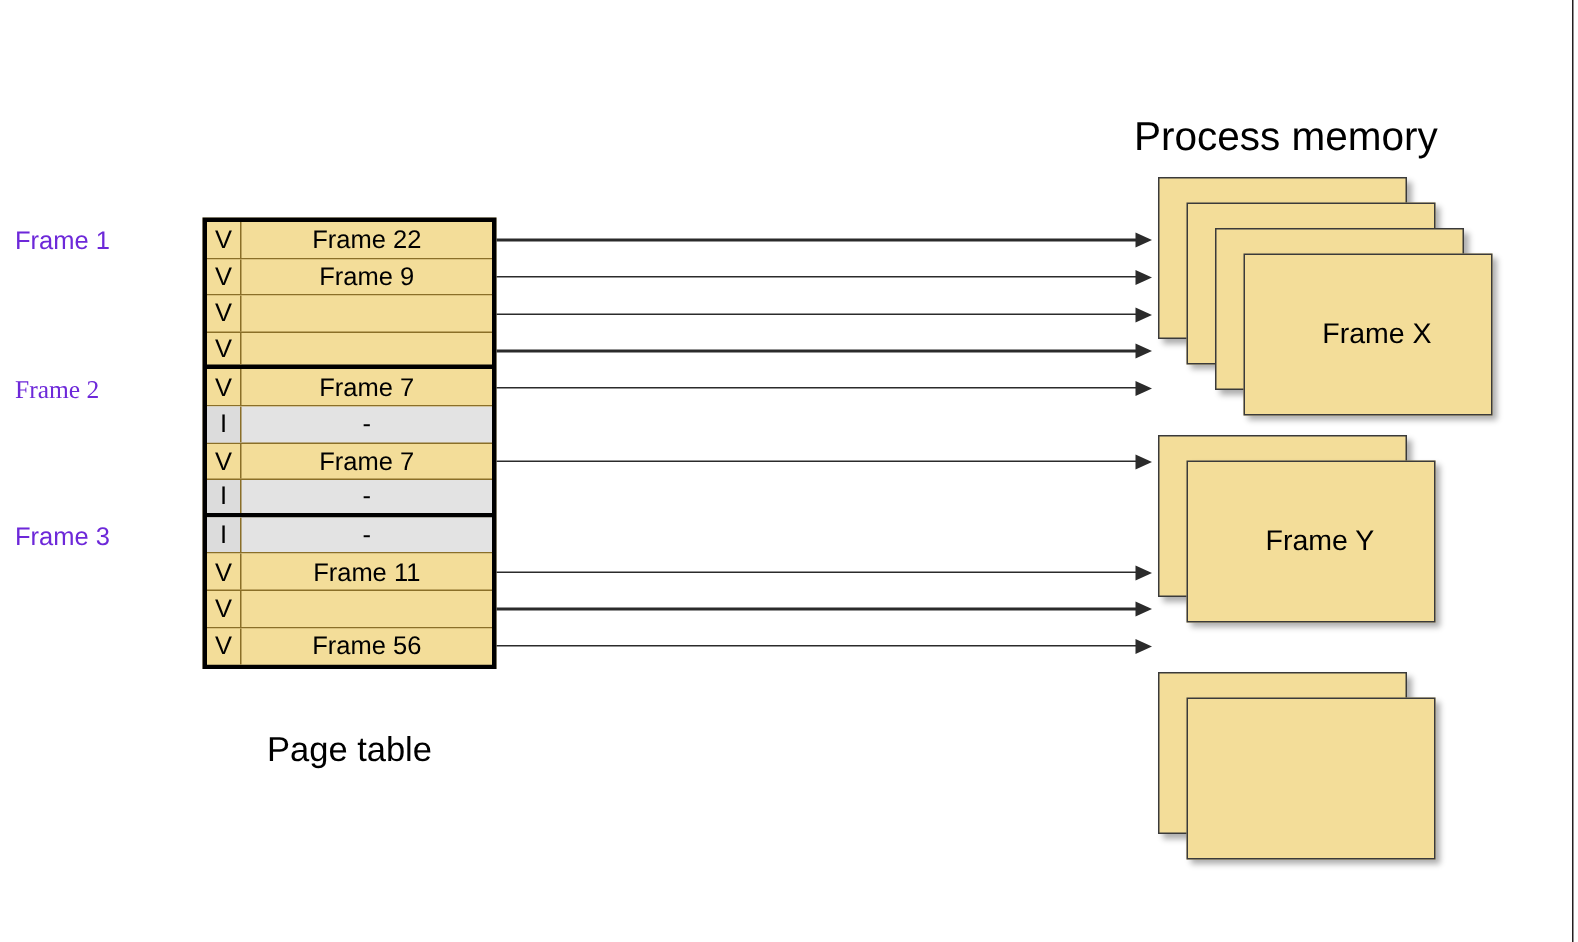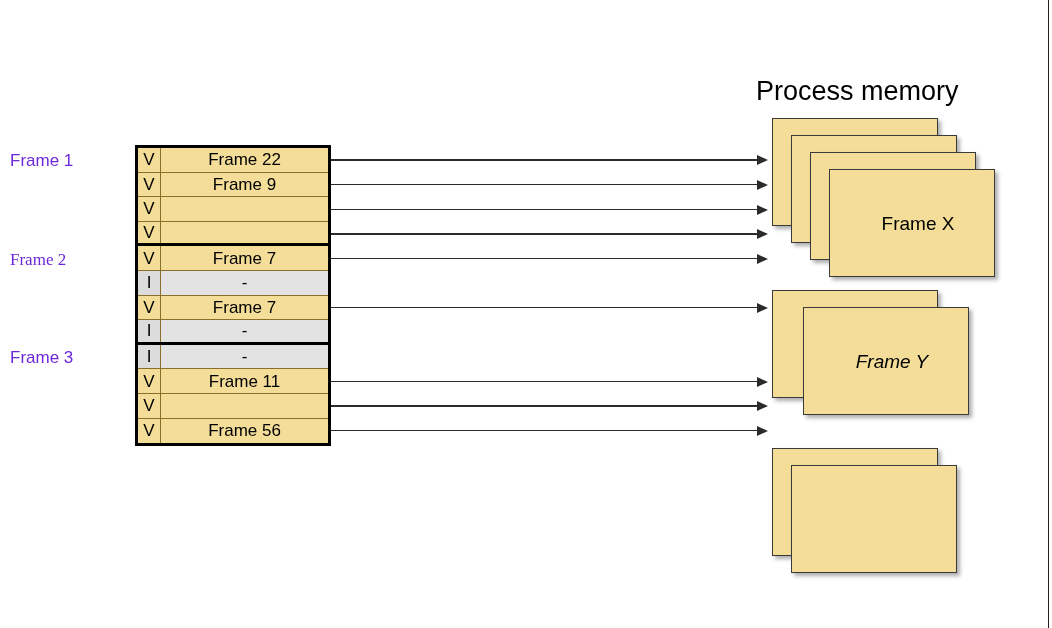--- a/index.html
+++ b/index.html
@@ -198,20 +198,21 @@
       </div>
       <div class="pt-row valid">
         <div class="pt-flag">V</div>
       </div>
       <div class="pt-row valid">
         <div class="pt-flag">V</div>
         <div class="pt-val">Frame 56</div>
       </div>
     </div>
 
+  <div id="page-table-caption">Page table</div>
 
   <div id="arrow-layer">
       <div class="arrow" style="top: 155.3px; width: 437px;">
         <div class="shaft" style="width: 427px;"></div>
         <div class="head" style="left: 426px;"></div>
       </div>
       <div class="arrow" style="top: 179.9px; width: 437px;">
         <div class="shaft" style="width: 427px;"></div>
         <div class="head" style="left: 426px;"></div>
       </div>
@@ -251,21 +252,21 @@
       <div class="stack" style="left: 772px; top: 118px; width: 223px; height: 159px;">
         <div class="card" style="left: 0px; top: 0px; z-index: 1;"></div>
         <div class="card" style="left: 19px; top: 17px; z-index: 2;"></div>
         <div class="card" style="left: 38px; top: 34px; z-index: 3;"></div>
         <div class="card" style="left: 57px; top: 51px; z-index: 4;">
           <div class="card-label">Frame X</div>
         </div>
       </div>
       <div class="stack" style="left: 772px; top: 290px; width: 185px; height: 125px;">
         <div class="card" style="left: 0px; top: 0px; z-index: 1;"></div>
-        <div class="card" style="left: 31px; top: 17px; z-index: 2; font-style: italic;">
+        <div class="card" style="left: 19px; top: 17px; z-index: 2;">
           <div class="card-label">Frame Y</div>
         </div>
       </div>
       <div class="stack" style="left: 772px; top: 448px; width: 204px; height: 142px;">
         <div class="card" style="left: 0px; top: 0px; z-index: 1;"></div>
         <div class="card" style="left: 19px; top: 17px; z-index: 2;"></div>
       </div>
     </div>
 
 </div>

